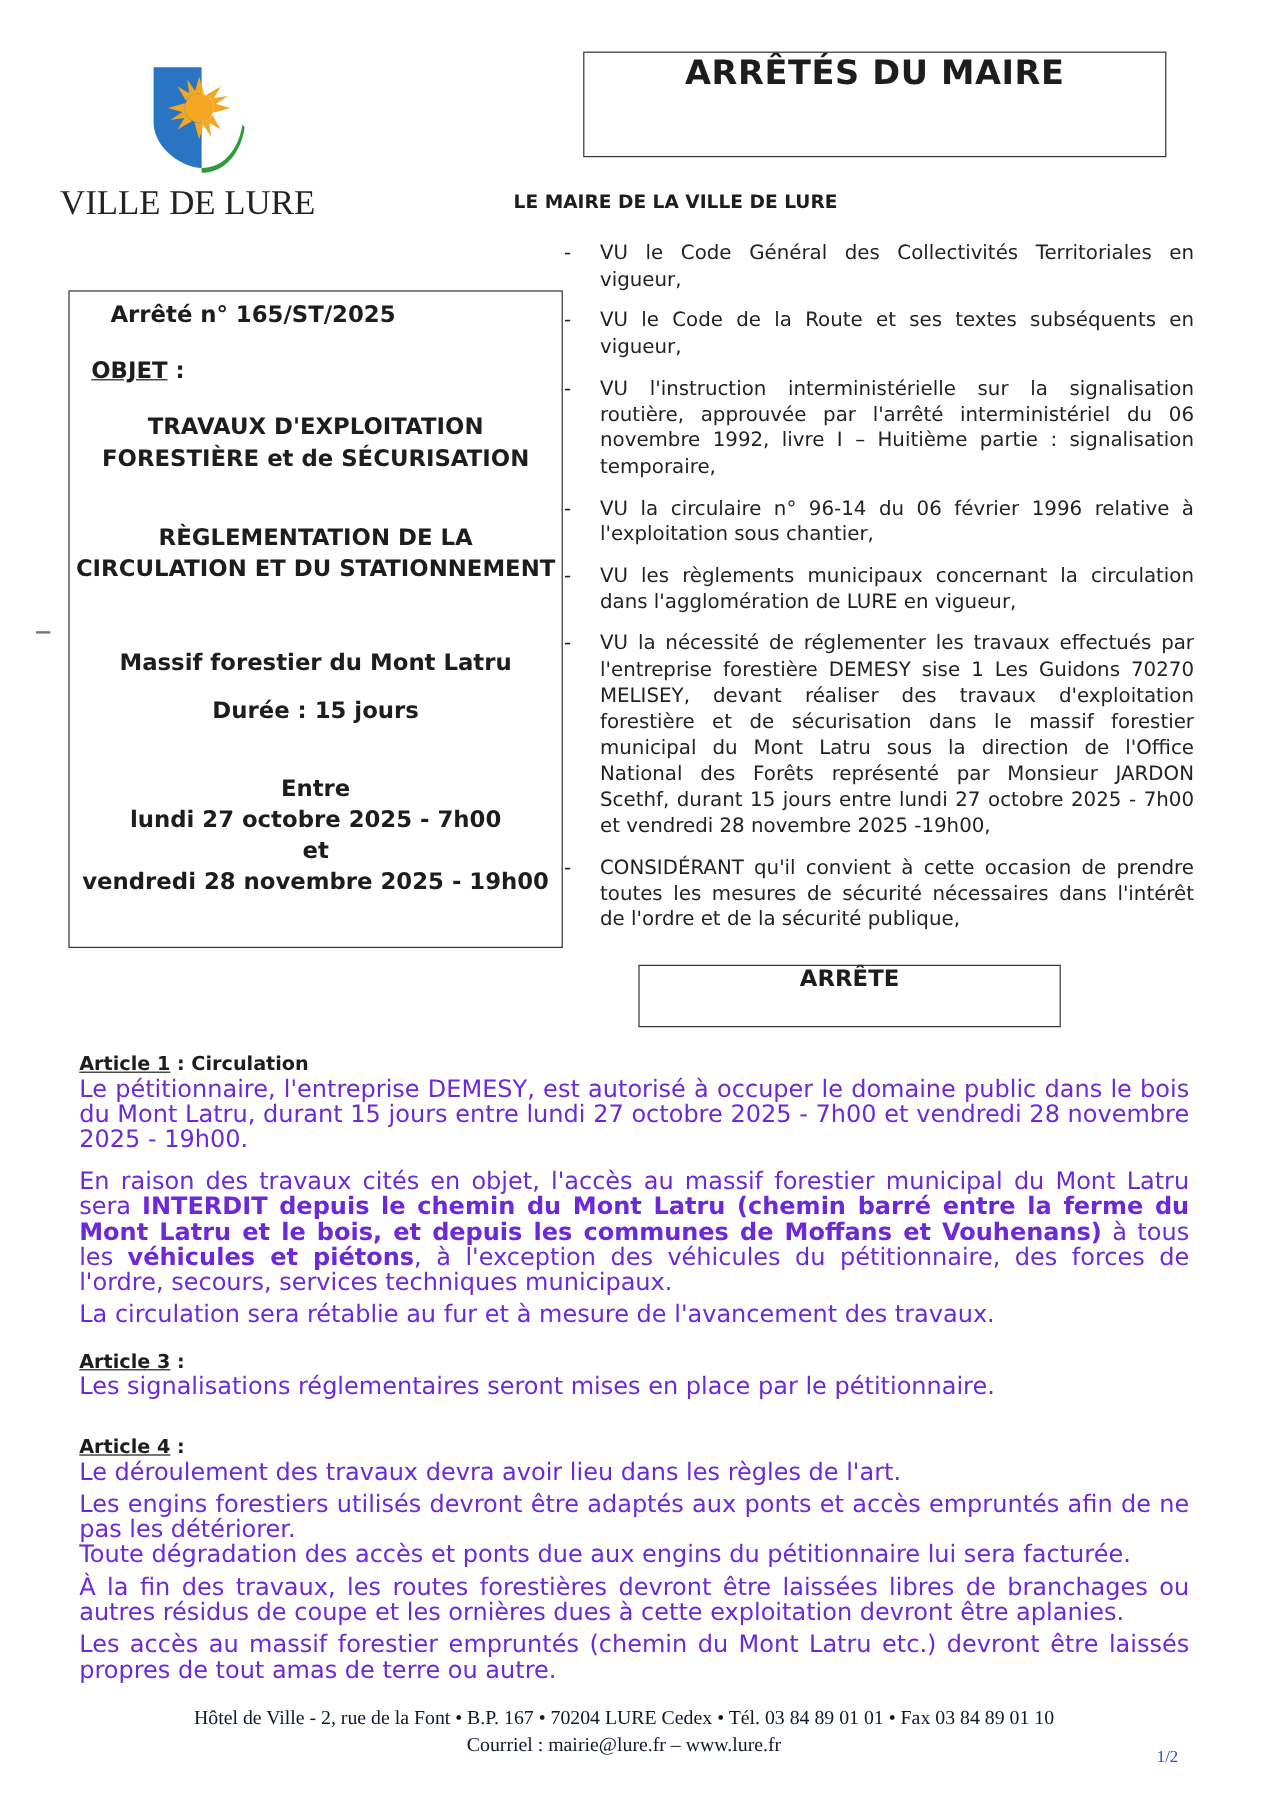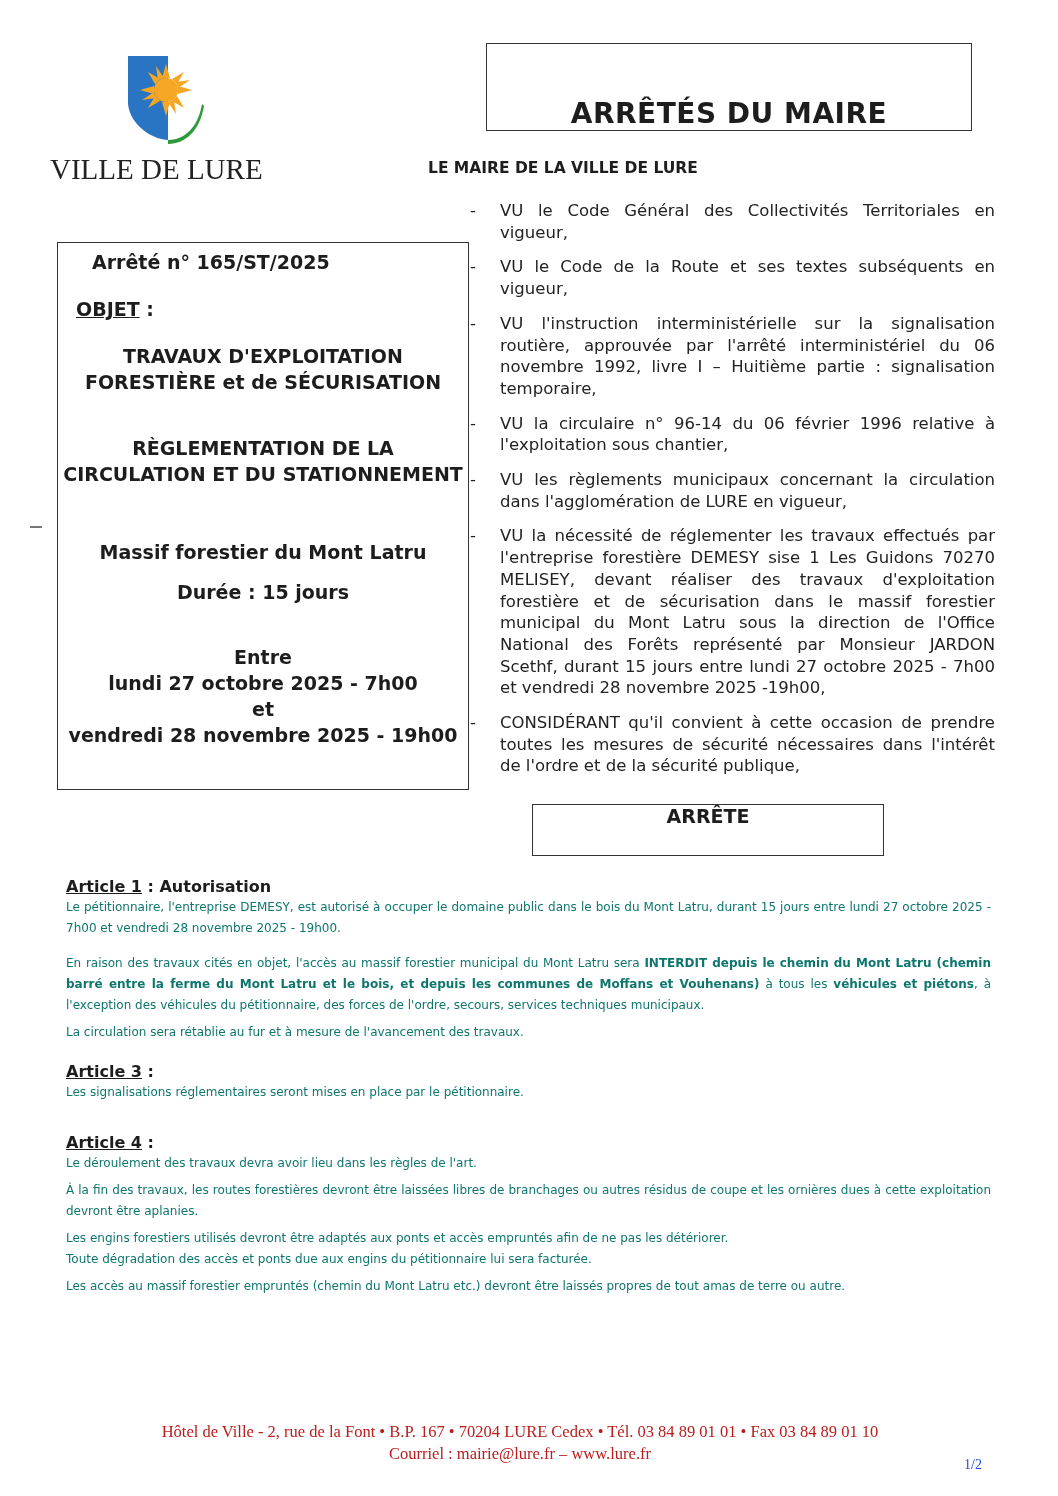--- a/index.html
+++ b/index.html
@@ -4,21 +4,21 @@
 <style>
   html, body { margin: 0; padding: 0; background: #ffffff; }
   body { width: 1058px; height: 1496px; position: relative; overflow: hidden; color: #1d1d1d; font-family: "DejaVu Sans", sans-serif; }
   .abs { position: absolute; }
 
   
   .logo { left: 124px; top: 54px; width: 80px; height: 92px; }
   .logo-text { left: 50px; top: 153px; width: 230px; font-family: "Liberation Serif", serif; font-size: 29px; letter-spacing: 0px; color: #222; white-space: nowrap; }
 
   
-  .title-box { left: 486px; top: 43px; width: 486px; height: 88px; border: 1.5px solid #333; box-sizing: border-box; display: flex; align-items: flex-end; justify-content: center; }
+  .title-box { left: 486px; top: 43px; width: 486px; height: 88px; border: 1.5px solid #333; box-sizing: border-box; display: flex; align-items: flex-start; justify-content: center; }
   .title-box span { font-family: "DejaVu Sans", sans-serif; font-weight: bold; font-size: 28px; letter-spacing: 0.5px; color: #1d1d1d; }
 
   .maire-heading { left: 428px; top: 159px; font-weight: bold; font-size: 15.5px; color: #1d1d1d; white-space: nowrap; }
 
   
   .left-box { left: 57px; top: 242px; width: 412px; height: 548px; border: 1.5px solid #333; box-sizing: border-box; }
   .lb-num { left: 76px; top: 251px; font-weight: bold; font-size: 19px; white-space: nowrap; margin-left: 16px; }
   .lb-objet { left: 76px; top: 298px; font-weight: bold; font-size: 19px; white-space: nowrap; }
   .lb-objet u { text-decoration: underline; }
   .lb-center { left: 60px; width: 406px; text-align: center; font-weight: bold; font-size: 19px; line-height: 26px; }
@@ -32,25 +32,25 @@
 
   
   .arrete-box { left: 532px; top: 804px; width: 352px; height: 52px; border: 1.5px solid #333; box-sizing: border-box; display: flex; align-items: flex-start; justify-content: center; }
   .arrete-box span { font-weight: bold; font-size: 19px; }
 
   
   .articles { left: 66px; top: 876px; width: 925px; }
   .article { margin-bottom: 14px; }
   .art-head { font-weight: bold; font-size: 16px; line-height: 21px; }
   .art-head .art-label { text-decoration: underline; }
-  .art-p { font-size: 12px; line-height: 21px; text-align: justify; color: #0f766e; margin: 0 0 6px 0; }
+  .art-p { font-size: 20px; line-height: 21px; text-align: justify; color: #6d28d9; margin: 0 0 6px 0; }
   .art-p b { font-weight: bold; }
 
   
-  .footer { left: 0; top: 1421px; width: 1040px; text-align: center; font-family: "Liberation Serif", serif; font-size: 16.5px; line-height: 22px; color: #b91c1c; }
+  .footer { left: 0; top: 1421px; width: 1040px; text-align: center; font-family: "Liberation Serif", serif; font-size: 16.5px; line-height: 22px; color: #0f172a; }
   .page-num { left: 964px; top: 1457px; font-family: "Liberation Serif", serif; font-size: 14px; color: #1d4ed8; }
 </style>
 </head>
 <body>
 
 <div class="abs logo">
   <svg width="80" height="92" viewBox="0 0 80 92">
     <path d="M4 2 H44 V86 C30 86 6 72 4 50 Z" fill="#2a74c4"></path>
     <path d="M44 86 C60 86 74 74 78 50 L80 52 C76 76 62 90 44 90 Z" fill="#2f9a3c"></path>
     <g transform="translate(42,36)" fill="#f5a623">
@@ -108,37 +108,37 @@
   <div class="vu-item"><span class="dash">-</span><span>VU la nécessité de réglementer les travaux effectués par l'entreprise forestière DEMESY sise 1 Les Guidons 70270 MELISEY, devant réaliser des travaux d'exploitation forestière et de sécurisation dans le massif forestier municipal du Mont Latru sous la direction de l'Office National des Forêts représenté par Monsieur JARDON Scethf, durant 15 jours entre lundi 27 octobre 2025 - 7h00 et vendredi 28 novembre 2025 -19h00,</span></div>
   <div class="vu-item"><span class="dash">-</span><span>CONSIDÉRANT qu'il convient à cette occasion de prendre toutes les mesures de sécurité nécessaires dans l'intérêt de l'ordre et de la sécurité publique,</span></div>
 </div>
 
 <div class="abs arrete-box">
   <span>ARRÊTE</span>
 </div>
 
 <div class="abs articles">
   <div class="article">
-    <div class="art-head"><span class="art-label">Article 1</span><span> : Autorisation</span></div>
+    <div class="art-head"><span class="art-label">Article 1</span><span> : Circulation</span></div>
     <p class="art-p">Le pétitionnaire, l'entreprise DEMESY, est autorisé à occuper le domaine public dans le bois du Mont Latru, durant 15 jours entre lundi 27 octobre 2025 - 7h00 et vendredi 28 novembre 2025 - 19h00.</p>
   </div>
   <div class="article">
     <p class="art-p"><span>En raison des travaux cités en objet, l'accès au massif forestier municipal du Mont Latru sera </span><b>INTERDIT depuis le chemin du Mont Latru (chemin barré entre la ferme du Mont Latru et le bois, et depuis les communes de Moffans et Vouhenans)</b><span> à tous les </span><b>véhicules et piétons</b><span>, à l'exception des véhicules du pétitionnaire, des forces de l'ordre, secours, services techniques municipaux.</span></p>
     <p class="art-p">La circulation sera rétablie au fur et à mesure de l'avancement des travaux.</p>
   </div>
   <div class="article" style="margin-top:18px;">
     <div class="art-head"><span class="art-label">Article 3</span><span> :</span></div>
     <p class="art-p">Les signalisations réglementaires seront mises en place par le pétitionnaire.</p>
   </div>
   <div class="article" style="margin-top:29px;">
     <div class="art-head"><span class="art-label">Article 4</span><span> :</span></div>
     <p class="art-p">Le déroulement des travaux devra avoir lieu dans les règles de l'art.</p>
-    <p class="art-p">À la fin des travaux, les routes forestières devront être laissées libres de branchages ou autres résidus de coupe et les ornières dues à cette exploitation devront être aplanies.</p>
     <p class="art-p" style="white-space:pre-line;">Les engins forestiers utilisés devront être adaptés aux ponts et accès empruntés afin de ne pas les détériorer.
 Toute dégradation des accès et ponts due aux engins du pétitionnaire lui sera facturée.</p>
+    <p class="art-p">À la fin des travaux, les routes forestières devront être laissées libres de branchages ou autres résidus de coupe et les ornières dues à cette exploitation devront être aplanies.</p>
     <p class="art-p">Les accès au massif forestier empruntés (chemin du Mont Latru etc.) devront être laissés propres de tout amas de terre ou autre.</p>
   </div>
 </div>
 
 <div class="abs footer">
   <div>Hôtel de Ville - 2, rue de la Font • B.P. 167 • 70204 LURE Cedex • Tél. 03 84 89 01 01 • Fax 03 84 89 01 10</div>
   <div>Courriel : mairie@lure.fr  –  www.lure.fr</div>
 </div>
 <div class="abs page-num">1/2</div>
 

